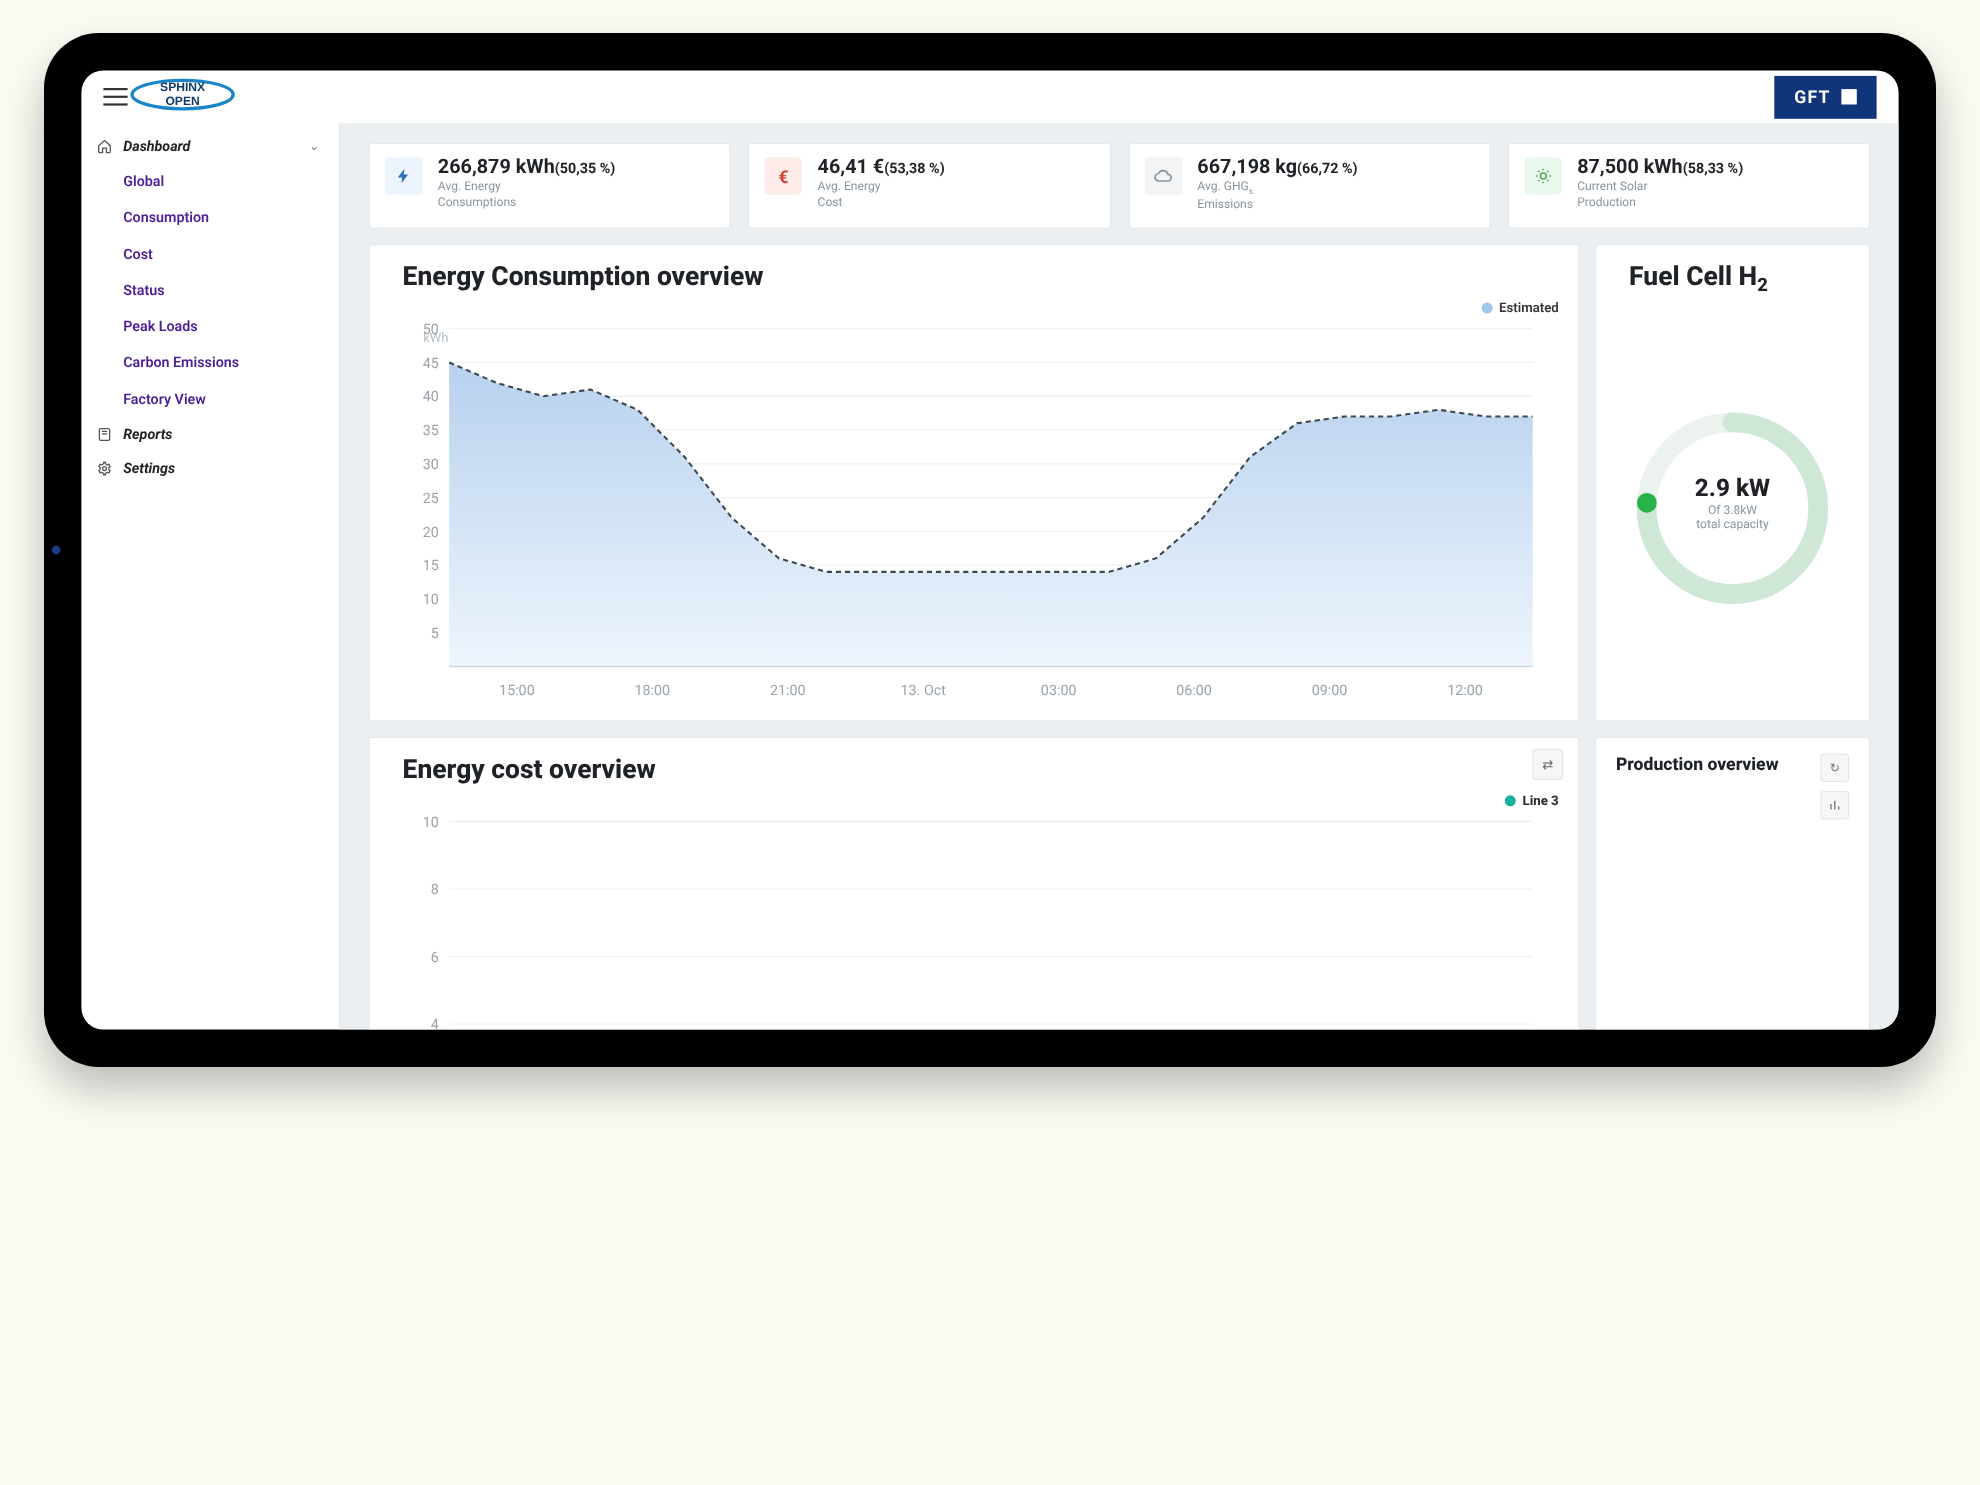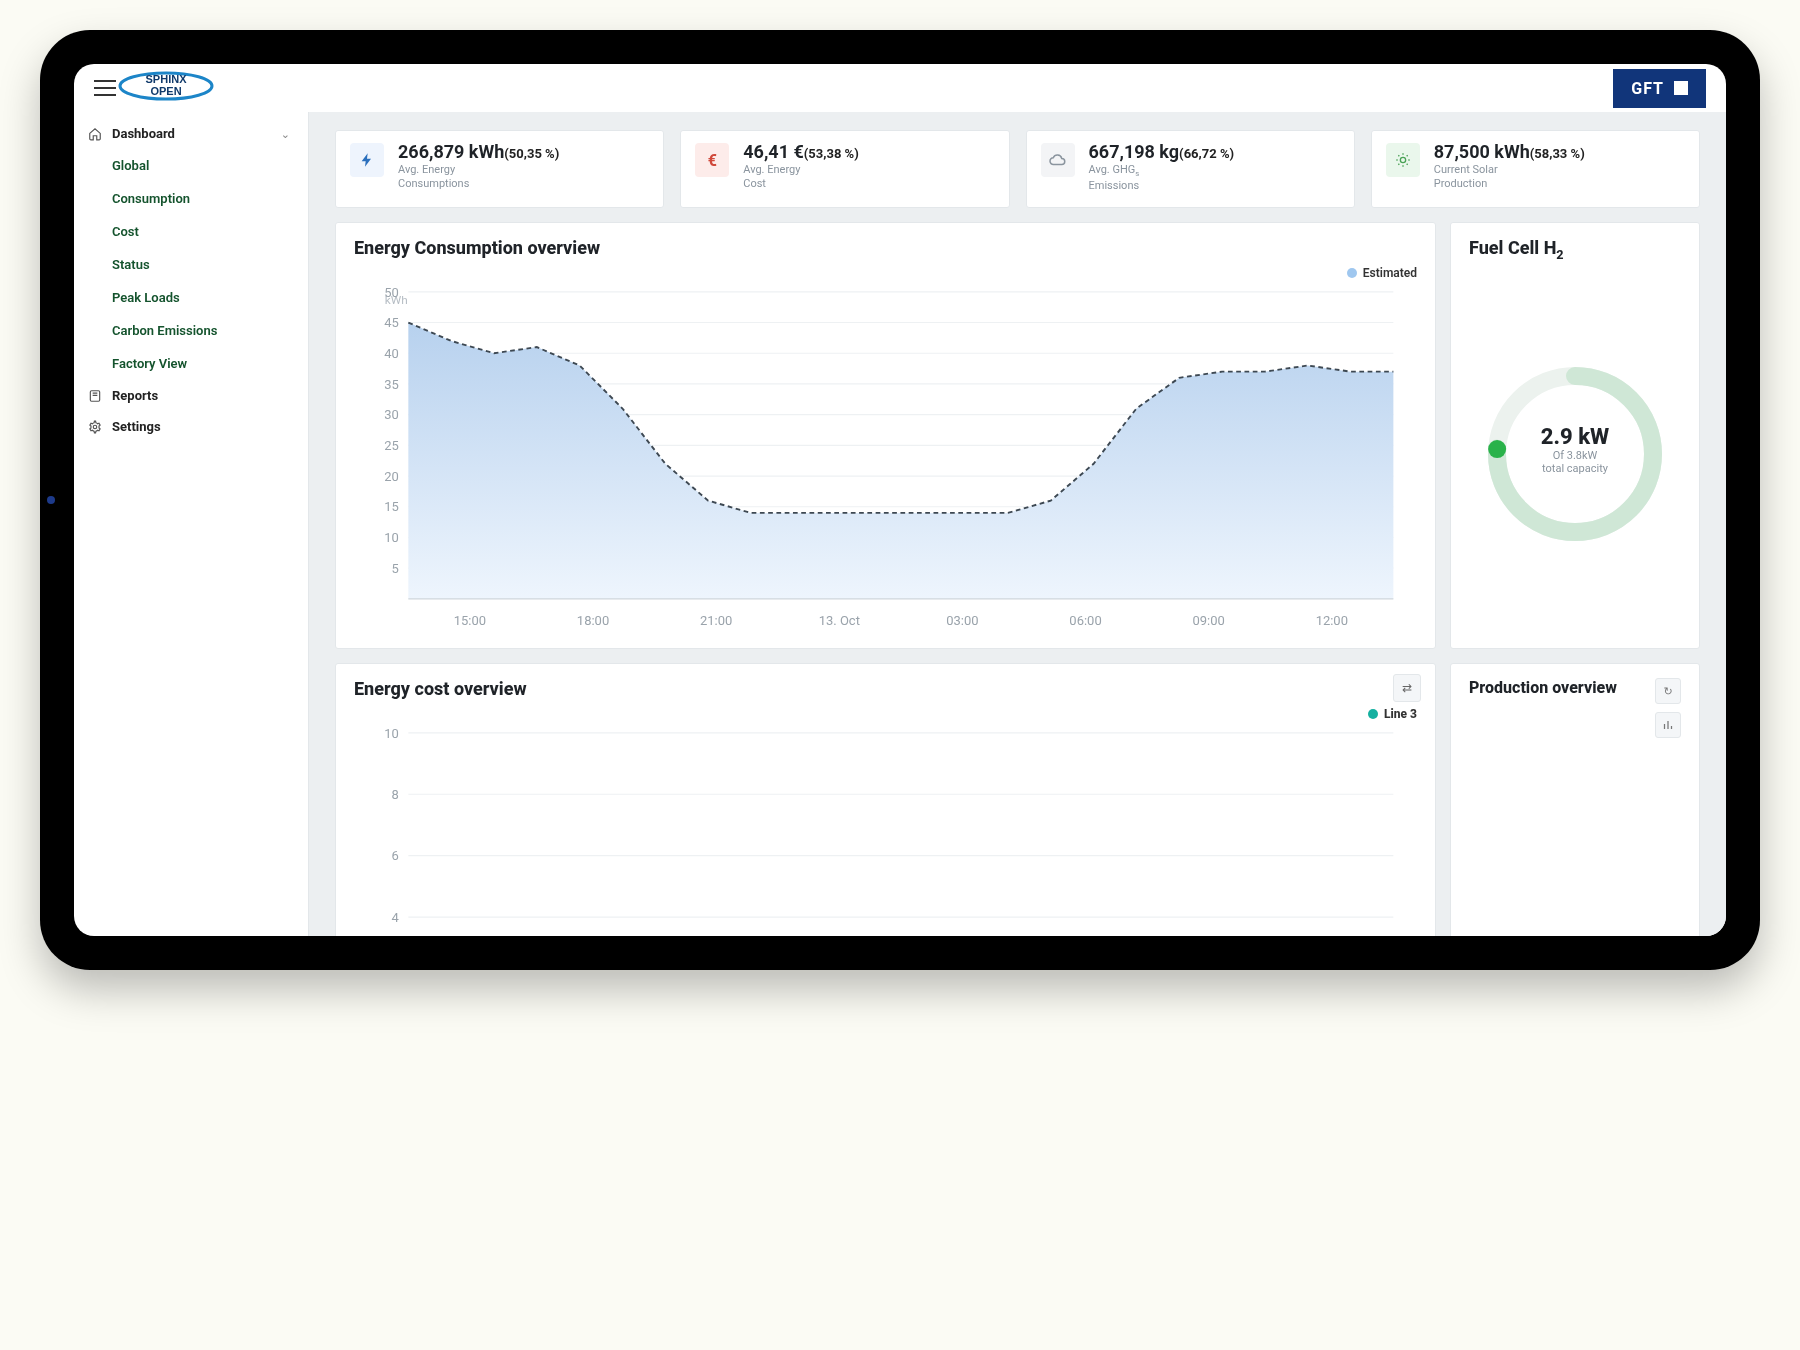--- a/index.html
+++ b/index.html
@@ -28,38 +28,38 @@
   .topbar{height:48px;display:flex;align-items:center;padding:0 20px;}
   .hamburger{width:22px;height:16px;position:relative;cursor:pointer;}
   .hamburger::before,.hamburger::after,.hamburger span{content:"";position:absolute;left:0;right:0;height:2px;background:#333;}
   .hamburger::before{top:0;} .hamburger span{top:7px;} .hamburger::after{bottom:0;}
   .logo{display:inline-block;}
   .brand-badge{margin-left:auto;background:var(--navy);color:#fff;font-weight:700;letter-spacing:1px;padding:10px 18px;display:flex;align-items:center;gap:10px;font-size:16px;}
   .brand-badge .sq{width:14px;height:14px;background:#fff;}
   
   .body{flex:1;display:flex;min-height:0;}
   .sidebar{width:230px;border-right:1px solid var(--border);padding:6px 4px 10px 0;display:flex;flex-direction:column;font-size:13px;}
-  .side-item{display:flex;align-items:flex-end;gap:10px;padding:8px 14px;color:#555;cursor:pointer;}
+  .side-item{display:flex;align-items:flex-start;gap:10px;padding:8px 14px;color:#555;cursor:pointer;font-style:italic;}
   .side-item strong{font-weight:700;color:#222;}
   .side-item .chev{margin-left:auto;font-size:11px;color:#888;}
-  .side-sub{padding:9px 14px 9px 38px;color:#14532d;font-weight:600;cursor:pointer;}
+  .side-sub{padding:9px 14px 9px 38px;color:#4c1d95;font-weight:600;cursor:pointer;}
   .side-icon{width:14px;height:14px;display:inline-flex;align-items:center;justify-content:center;color:#555;}
   .content{flex:1;background:var(--panel-grey);padding:18px 26px 0 26px;overflow:hidden;display:grid;grid-template-columns:1fr 250px;grid-template-rows:78px auto auto;gap:14px;}
   
   .kpis{grid-column:1/3;display:grid;grid-template-columns:repeat(4,1fr);gap:16px;}
   .kpi{background:var(--card-bg);border:1px solid var(--border);border-radius:3px;padding:10px 14px;display:flex;align-items:flex-start;gap:14px;}
   .kpi .icon{width:34px;height:34px;border-radius:4px;display:flex;align-items:center;justify-content:center;font-size:16px;flex-shrink:0;margin-top:2px;}
   .kpi .metric{display:flex;flex-direction:column;gap:1px;}
   .kpi .val-row{display:flex;align-items:baseline;white-space:nowrap;}
   .kpi .value{font-weight:700;font-size:18px;}
   .kpi .pct{font-weight:700;font-size:13px;color:#222;}
   .kpi .sub{font-size:11px;color:var(--muted);line-height:1.25;}
   
   .panel{background:var(--card-bg);border:1px solid var(--border);border-radius:3px;padding:14px 18px 10px;}
-  .panel h3{margin:0 0 8px 0;font-size:18px;font-weight:800;}
+  .panel h3{margin:0 0 8px 12px;font-size:24px;font-weight:800;}
   .panel-energy{grid-column:1/2;grid-row:2/3;}
   .panel-fuel{grid-column:2/3;grid-row:2/3;display:flex;flex-direction:column;}
   .panel-cost{grid-column:1/2;grid-row:3/4;position:relative;}
   .panel-prod{grid-column:2/3;grid-row:3/4;}
   .legend{display:flex;justify-content:flex-end;align-items:center;gap:6px;font-size:12px;color:#333;font-weight:600;}
   .legend .dot{width:10px;height:10px;border-radius:50%;background:#9fc7ef;}
   .legend-cost .dot{background:#15b0a0;}
   .chart{width:100%;}
   .yaxis-label{font-size:10px;fill:#b7bec5;}
   .axis-tick{font-size:11px;fill:#9aa3ab;}

